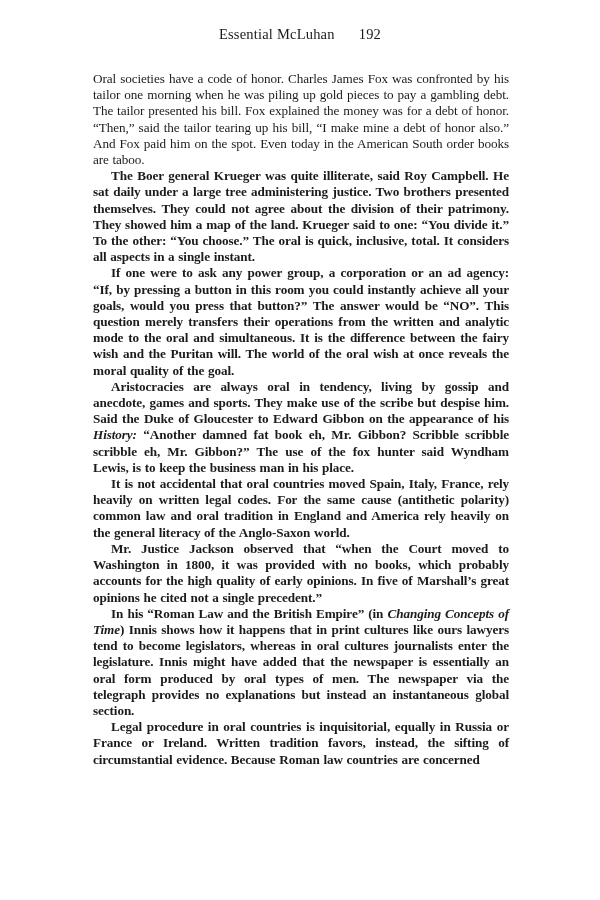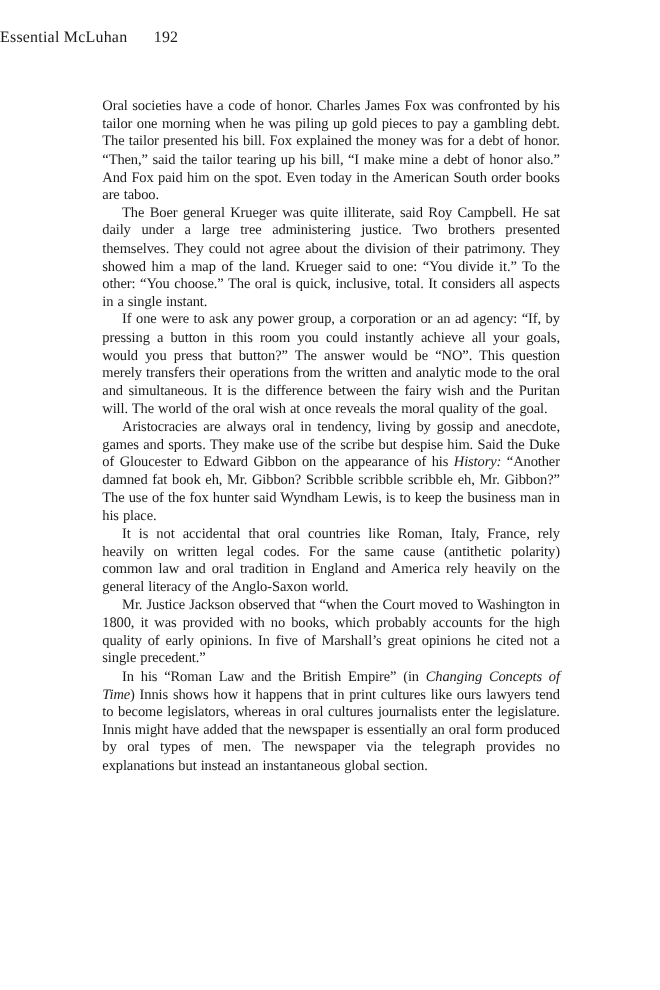--- a/index.html
+++ b/index.html
@@ -14,60 +14,62 @@
     background: #ffffff;
     font-family: "Liberation Serif", "DejaVu Serif", serif;
     color: #1b1b1b;
     overflow: hidden;
   }
   .running-header {
     position: absolute;
     top: 26px;
     left: 0;
     width: 100%;
-    text-align: left;
+    text-align: center;
     font-size: 14.5px;
     letter-spacing: 0.2px;
     white-space: nowrap;
   }
   .running-header .header-gap {
     display: inline-block;
     width: 24px;
   }
   .page-body {
     position: absolute;
-    top: 88px;
+    top: 71px;
     left: 93px;
     width: 416px;
     font-size: 13.2px;
     line-height: 16.2px;
     text-align: justify;
     letter-spacing: -0.1px;
     word-spacing: 0.5px;
   }
   .para {
     margin: 0;
     padding: 0;
   }
   .para.indent {
     text-indent: 18px;
+    font-weight: bold;
   }
   .seg-italic {
     font-style: italic;
   }
 </style>
 </head>
 <body>
 
 <div class="book-page">
   <div class="running-header">
     <span>Essential McLuhan</span><span class="header-gap"></span><span>192</span>
   </div>
   <div class="page-body">
       <p class="para"><span>Oral societies have a code of honor. Charles James Fox was confronted by his tailor one morning when he was piling up gold pieces to pay a gambling debt. The tailor presented his bill. Fox explained the money was for a debt of honor. “Then,” said the tailor tearing up his bill, “I make mine a debt of honor also.” And Fox paid him on the spot. Even today in the American South order books are taboo.</span></p>
       <p class="para indent"><span>The Boer general Krueger was quite illiterate, said Roy Campbell. He sat daily under a large tree administering justice. Two brothers presented themselves. They could not agree about the division of their patrimony. They showed him a map of the land. Krueger said to one: “You divide it.” To the other: “You choose.” The oral is quick, inclusive, total. It considers all aspects in a single instant.</span></p>
       <p class="para indent"><span>If one were to ask any power group, a corporation or an ad agency: “If, by pressing a button in this room you could instantly achieve all your goals, would you press that button?” The answer would be “NO”. This question merely transfers their operations from the written and analytic mode to the oral and simultaneous. It is the difference between the fairy wish and the Puritan will. The world of the oral wish at once reveals the moral quality of the goal.</span></p>
       <p class="para indent"><span>Aristocracies are always oral in tendency, living by gossip and anecdote, games and sports. They make use of the scribe but despise him. Said the Duke of Gloucester to Edward Gibbon on the appearance of his </span><span class="seg-italic">History:</span><span> “Another damned fat book eh, Mr. Gibbon? Scribble scribble scribble eh, Mr. Gibbon?” The use of the fox hunter said Wyndham Lewis, is to keep the business man in his place.</span></p>
-      <p class="para indent"><span>It is not accidental that oral countries like Roman, Italy, France, rely heavily on written legal codes. For the same cause (antithetic polarity) common law and oral tradition in England and America rely heavily on the general literacy of the Anglo-Saxon world.</span></p>
+      <p class="para indent"><span>It is not accidental that oral countries moved Spain, Italy, France, rely heavily on written legal codes. For the same cause (antithetic polarity) common law and oral tradition in England and America rely heavily on the general literacy of the Anglo-Saxon world.</span></p>
       <p class="para indent"><span>Mr. Justice Jackson observed that “when the Court moved to Washington in 1800, it was provided with no books, which probably accounts for the high quality of early opinions. In five of Marshall’s great opinions he cited not a single precedent.”</span></p>
       <p class="para indent"><span>In his “Roman Law and the British Empire” (in </span><span class="seg-italic">Changing Concepts of Time</span><span>) Innis shows how it happens that in print cultures like ours lawyers tend to become legislators, whereas in oral cultures journalists enter the legislature. Innis might have added that the newspaper is essentially an oral form produced by oral types of men. The newspaper via the telegraph provides no explanations but instead an instantaneous global section.</span></p>
+      <p class="para indent"><span>Legal procedure in oral countries is inquisitorial, equally in Russia or France or Ireland. Written tradition favors, instead, the sifting of circumstantial evidence. Because Roman law countries are concerned</span></p>
     </div>
 </div>
 
 </body></html>

